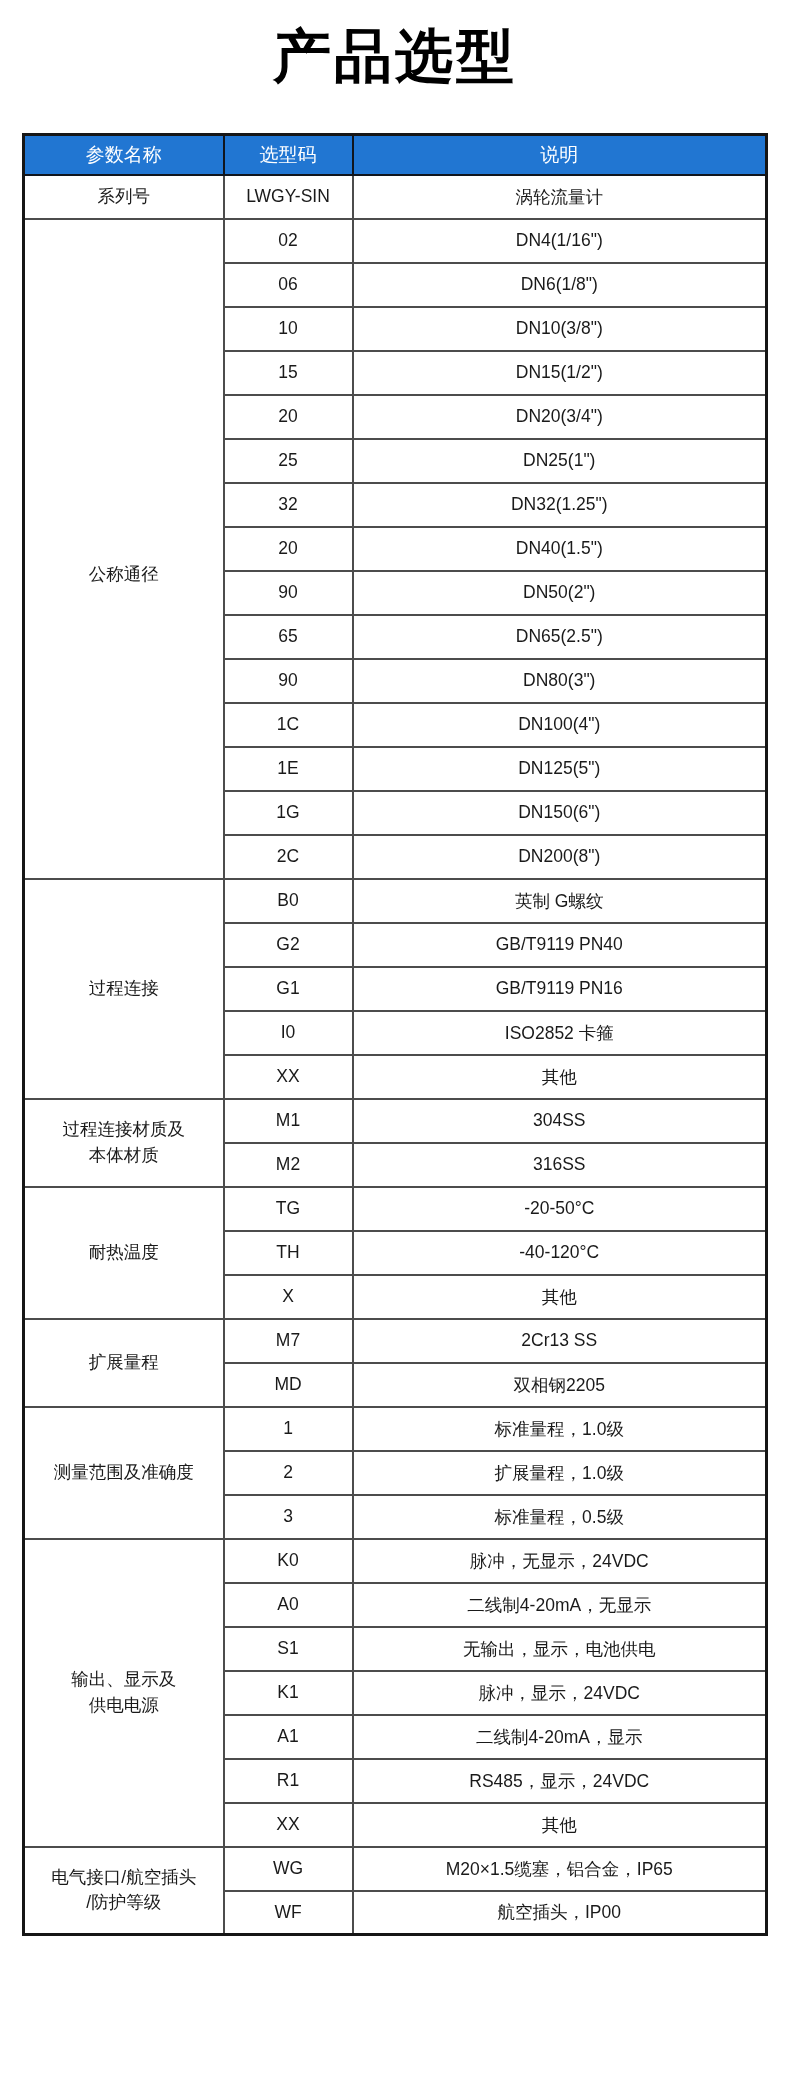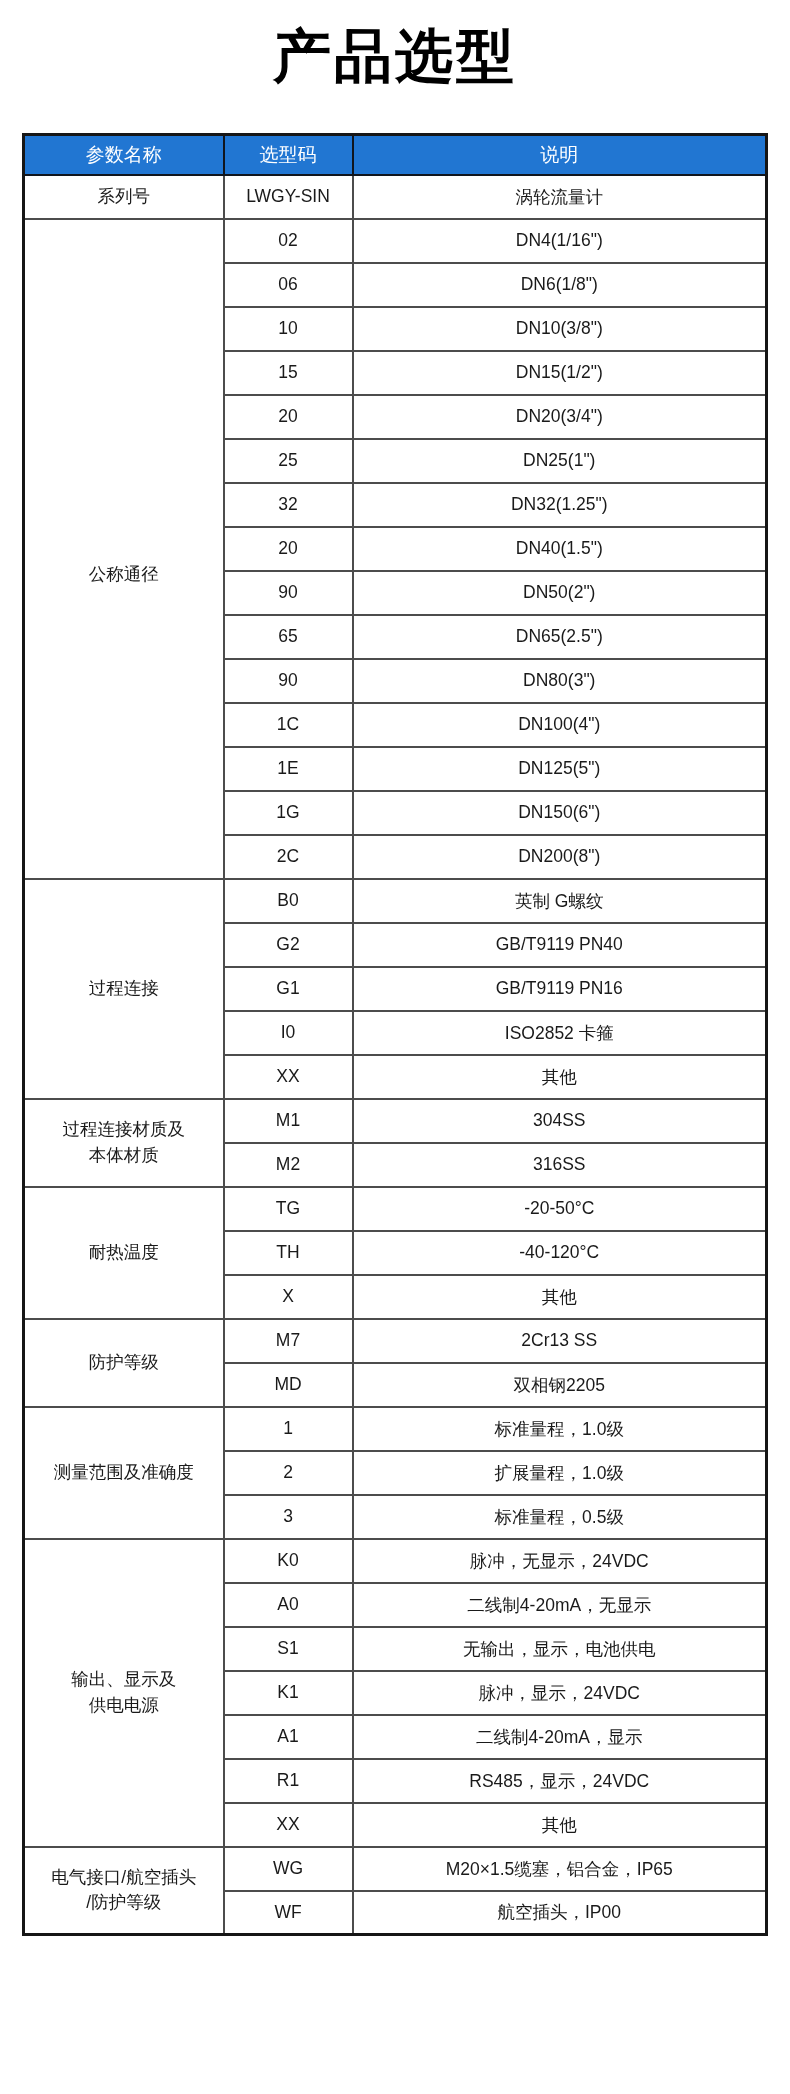--- a/index.html
+++ b/index.html
@@ -157,21 +157,21 @@
       </tr>
       <tr>
         <td class="code">TH</td>
         <td class="desc">-40-120°C</td>
       </tr>
       <tr>
         <td class="code">X</td>
         <td class="desc">其他</td>
       </tr>
       <tr>
-        <td class="param" rowspan="2">防护等级</td>
+        <td class="param" rowspan="2">扩展量程</td>
         <td class="code">M7</td>
         <td class="desc">2Cr13 SS</td>
       </tr>
       <tr>
         <td class="code">MD</td>
         <td class="desc">双相钢2205</td>
       </tr>
       <tr>
         <td class="param" rowspan="3">测量范围及准确度</td>
         <td class="code">1</td>

